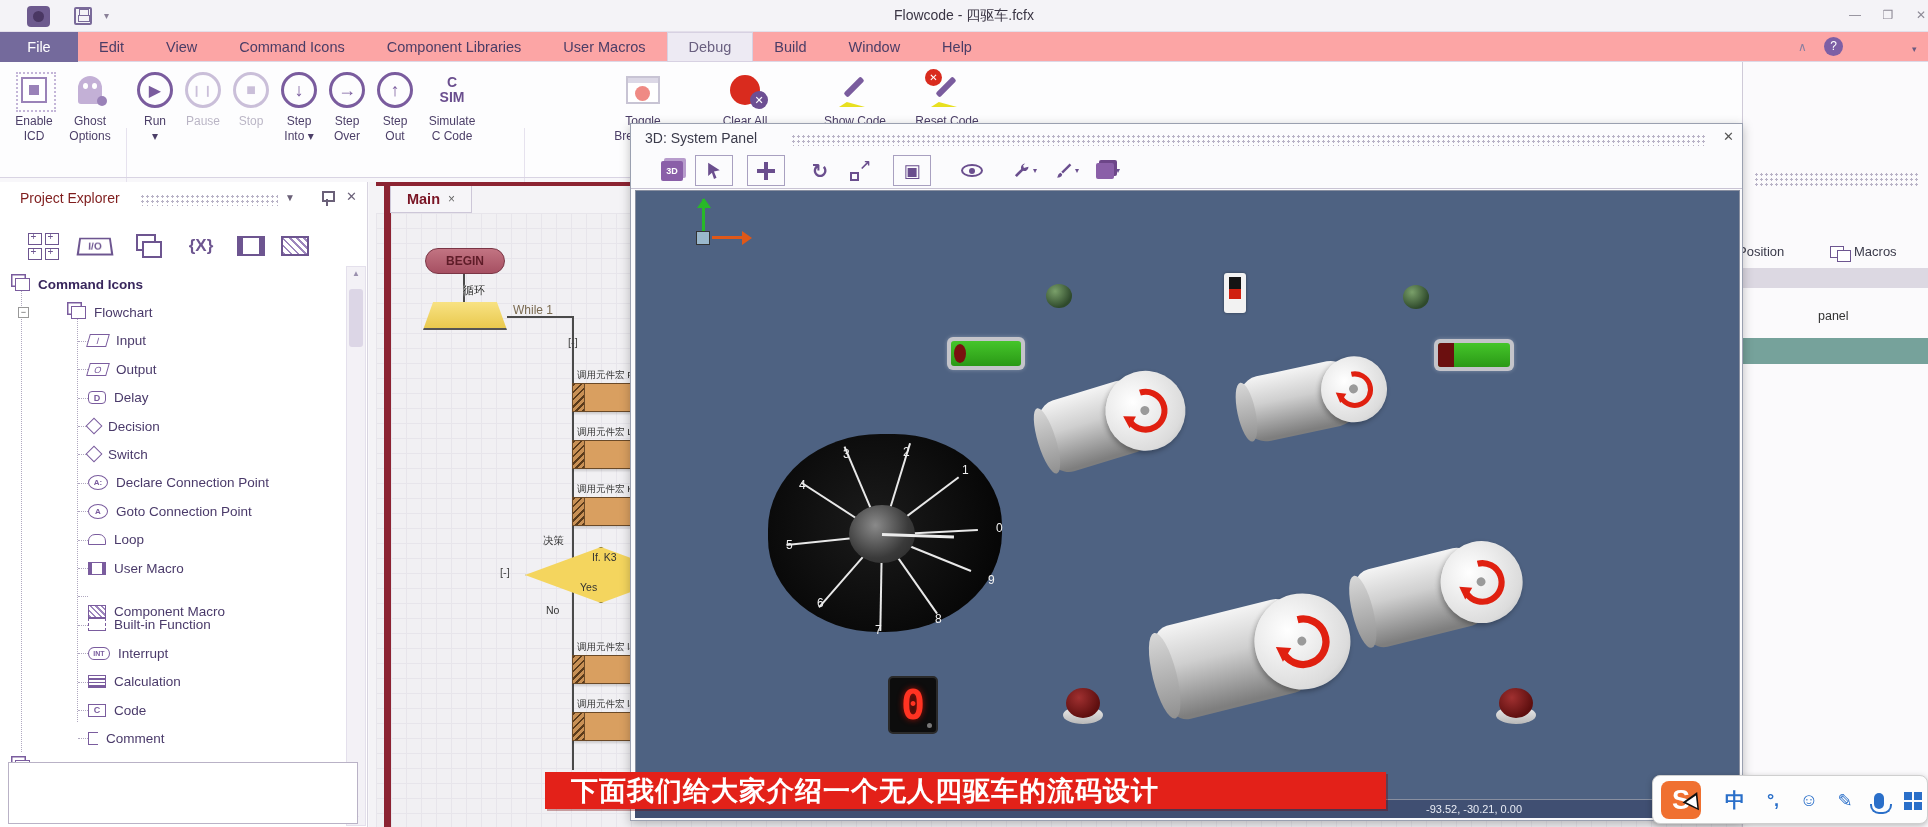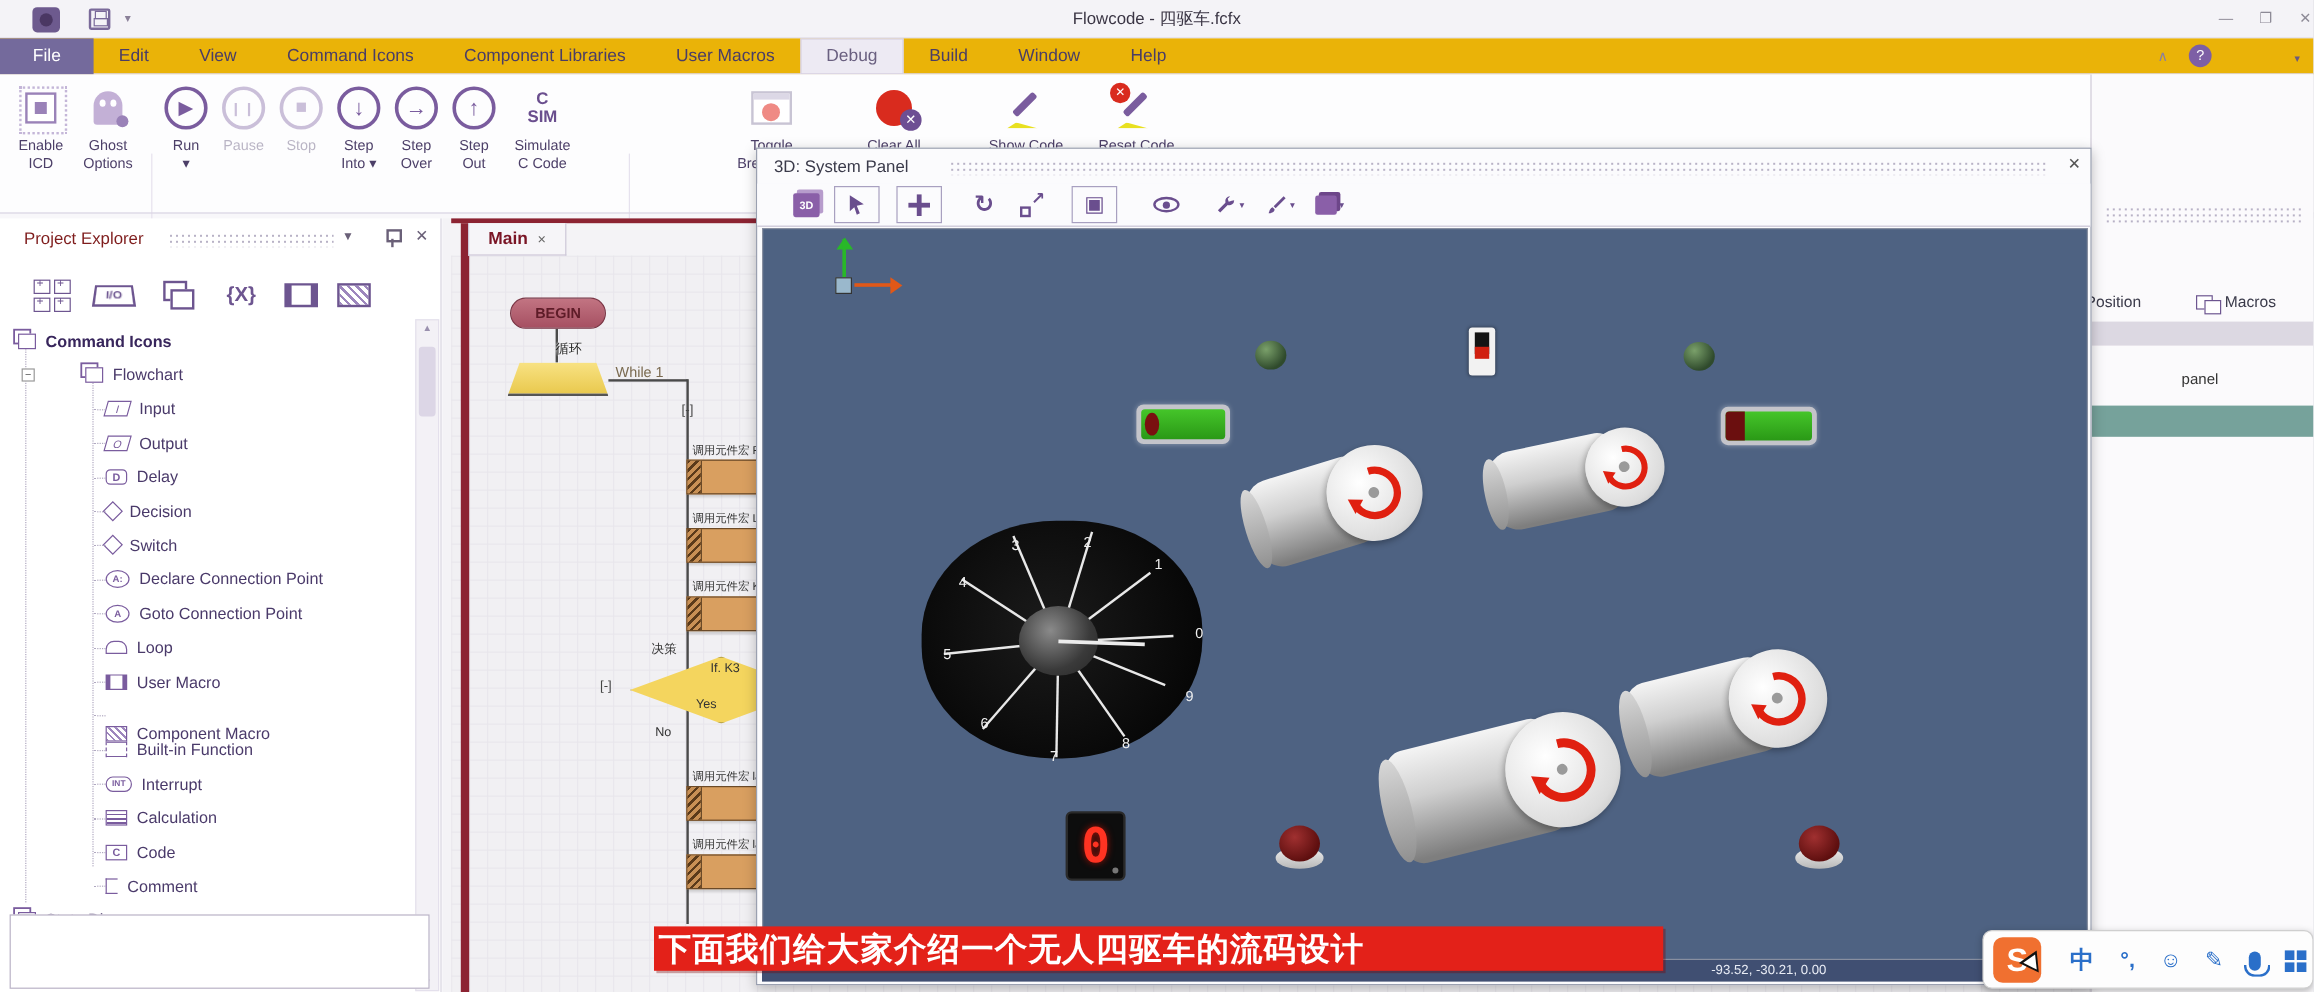--- a/index.html
+++ b/index.html
@@ -12,21 +12,21 @@
   #app-icon{left:27px;top:6px;width:23px;height:21px;background:#6d5a8e;border-radius:4px;}
   #app-icon::after{content:"";position:absolute;left:6px;top:5px;width:11px;height:11px;border-radius:50%;background:#4a3763;}
   #save-icon{left:74px;top:7px;width:18px;height:18px;border:2px solid #7a6a9a;border-radius:2px;}
   #save-icon::before{content:"";position:absolute;left:3px;top:0;width:8px;height:5px;border:1.5px solid #7a6a9a;}
   #save-icon::after{content:"";position:absolute;left:2px;bottom:1px;width:10px;height:5px;border:1.5px solid #7a6a9a;}
   #qat-caret{left:104px;top:10px;font-size:10px;color:#8a8098;}
   #win-title{left:0;top:7px;width:1928px;text-align:center;font-size:14px;color:#3a3544;}
   .winctl{top:8px;font-size:12px;color:#8d8a96;width:26px;text-align:center;}
 
   
-  #menubar{left:0;top:32px;width:1928px;height:30px;background:#eab308;border-bottom:1px solid #ddd8e6;}
+  #menubar{left:0;top:32px;width:1928px;height:30px;background:#fca5a5;border-bottom:1px solid #ddd8e6;}
   #file-tab{left:0;top:0;width:78px;height:30px;background:#746a9c;color:#fff;font-size:14.5px;display:flex;align-items:center;justify-content:center;}
   #menu-items{left:78px;top:0;height:30px;display:flex;}
   .menu-item{padding:0 21px;display:flex;align-items:center;font-size:14.5px;color:#4a3d66;}
   .menu-item.active{background:#edeaf3;border:1px solid #d7d1e2;color:#6a6080;}
 
   
   #ribbon{left:0;top:62px;width:1928px;height:115px;background:#fdfdfe;}
   #ribbon-rule{left:0;top:177px;width:1928px;height:1px;background:#d9d4e3;}
   .rbtn{position:absolute;top:4px;text-align:center;}
   .rbtn .ric{height:48px;display:flex;align-items:center;justify-content:center;}
@@ -175,21 +175,21 @@
   #dock-tealrow{left:1743px;top:338px;width:185px;height:26px;background:#76a29b;}
 
   
   #rb-chev{left:1798px;top:40px;font-size:12px;color:#8a7fa0;}
   #rb-help{left:1824px;top:37px;width:19px;height:19px;border-radius:50%;background:#7d5fa5;color:#fff;font-size:12px;text-align:center;line-height:19px;}
   #rb-style{left:1957px;top:41px;font-size:13px;color:#4a3a66;}
   #rb-style-caret{left:1912px;top:44px;font-size:9px;color:#6a5a80;}
 
   
   #banner{left:545px;top:772px;width:841px;height:37px;background:#e32119;color:#fff;display:flex;align-items:center;z-index:30;box-shadow:2px 2px 0 rgba(120,0,0,.35);}
-  #banner span{font-size:27px;font-weight:bold;letter-spacing:1px;margin-left:4px;white-space:nowrap;}
+  #banner span{font-size:27px;font-weight:bold;letter-spacing:1px;margin-left:26px;white-space:nowrap;}
   #ime{left:1652px;top:775px;width:276px;height:49px;background:#fdfdfd;border:1px solid #cfcfcf;border-radius:8px;z-index:40;box-shadow:0 2px 6px rgba(0,0,0,.25);}
   #ime-logo{position:absolute;left:8px;top:5px;width:40px;height:38px;background:#f07030;border-radius:8px;color:#fff;font-size:27px;font-weight:bold;text-align:center;line-height:38px;}
   .imeico{position:absolute;top:0;height:49px;display:flex;align-items:center;justify-content:center;color:#2a6fc9;font-weight:bold;}
   .mic{width:10px;height:16px;background:#2a6fc9;border-radius:5px;position:relative;}
   .mic::after{content:"";position:absolute;left:-4px;bottom:-5px;width:18px;height:8px;border:2px solid #2a6fc9;border-top:none;border-radius:0 0 9px 9px;}
   .grid4{width:18px;height:18px;background:linear-gradient(#2a6fc9,#2a6fc9) 0 0/8px 8px no-repeat,linear-gradient(#2a6fc9,#2a6fc9) 10px 0/8px 8px no-repeat,linear-gradient(#2a6fc9,#2a6fc9) 0 10px/8px 8px no-repeat,linear-gradient(#2a6fc9,#2a6fc9) 10px 10px/8px 8px no-repeat;}
   #handcur{position:absolute;left:1688px;top:795px;width:0;height:0;border:9px solid transparent;border-top:16px solid #111;transform:rotate(-35deg);z-index:50;}
   #handcur::after{content:"";position:absolute;left:-6px;top:-14px;width:0;height:0;border:6px solid transparent;border-top:11px solid #fff;}
 </style>
 </head>

